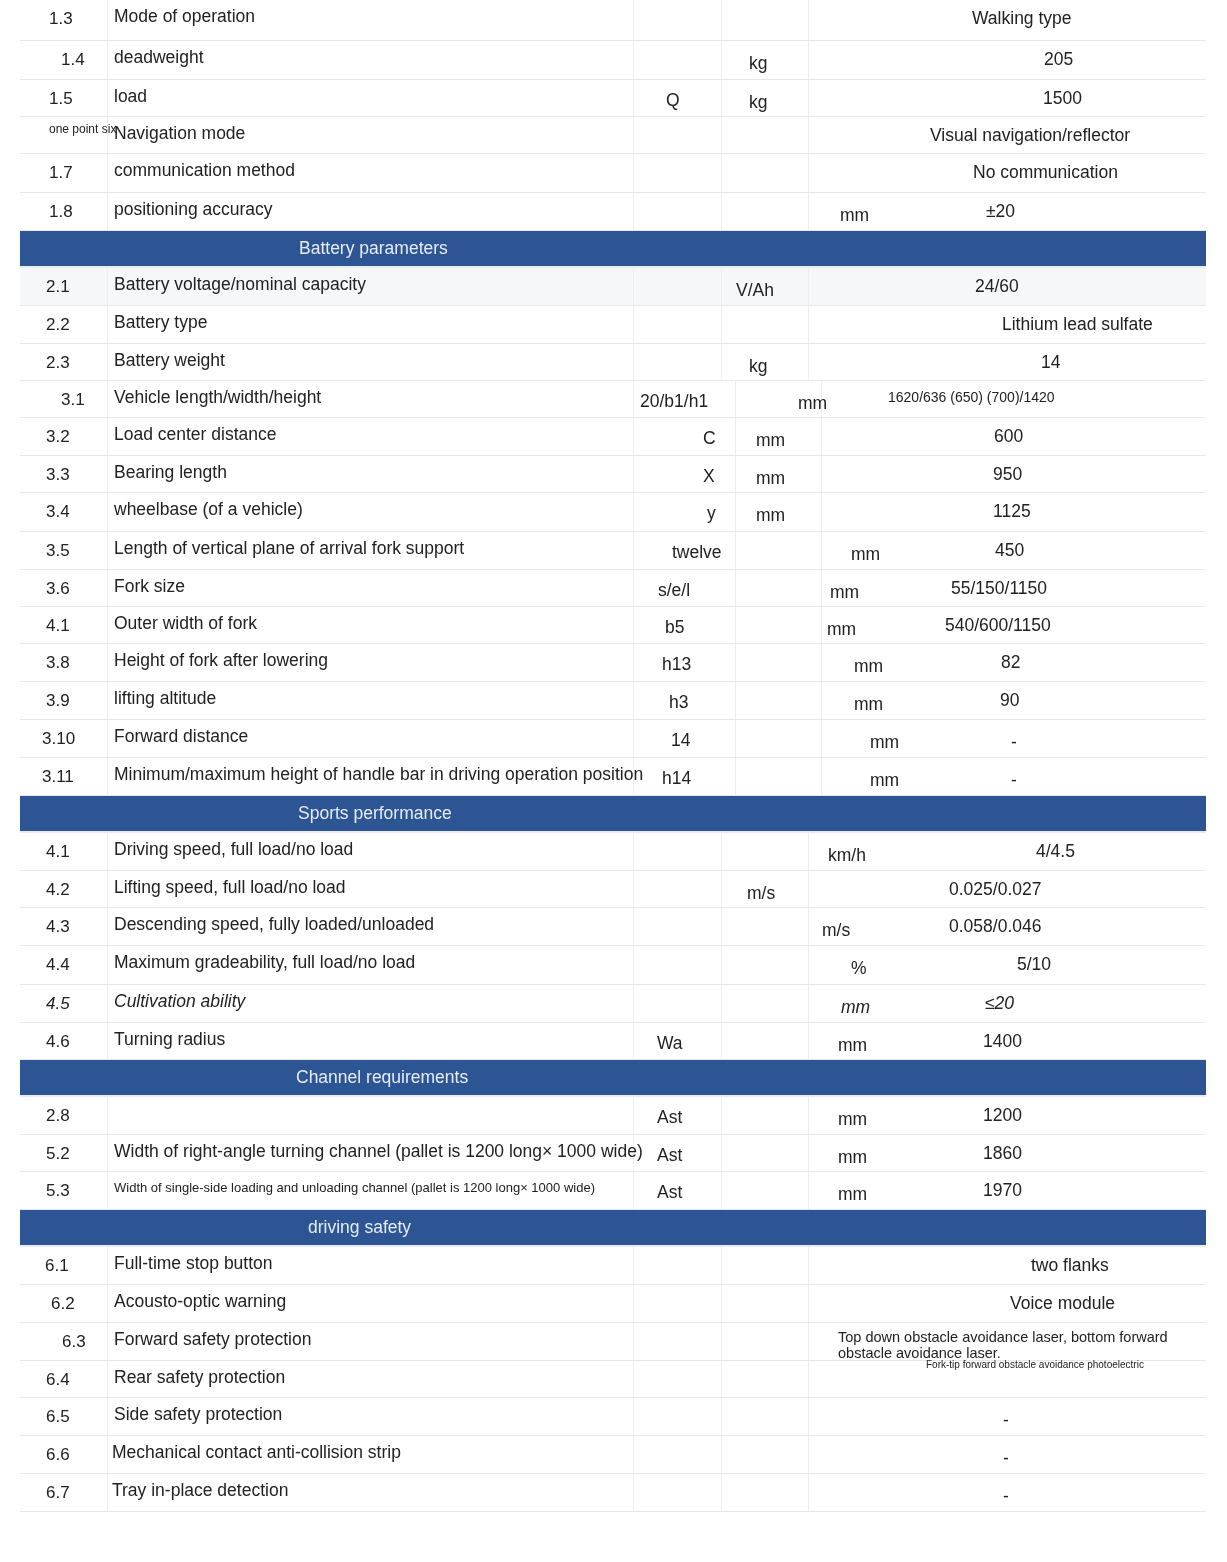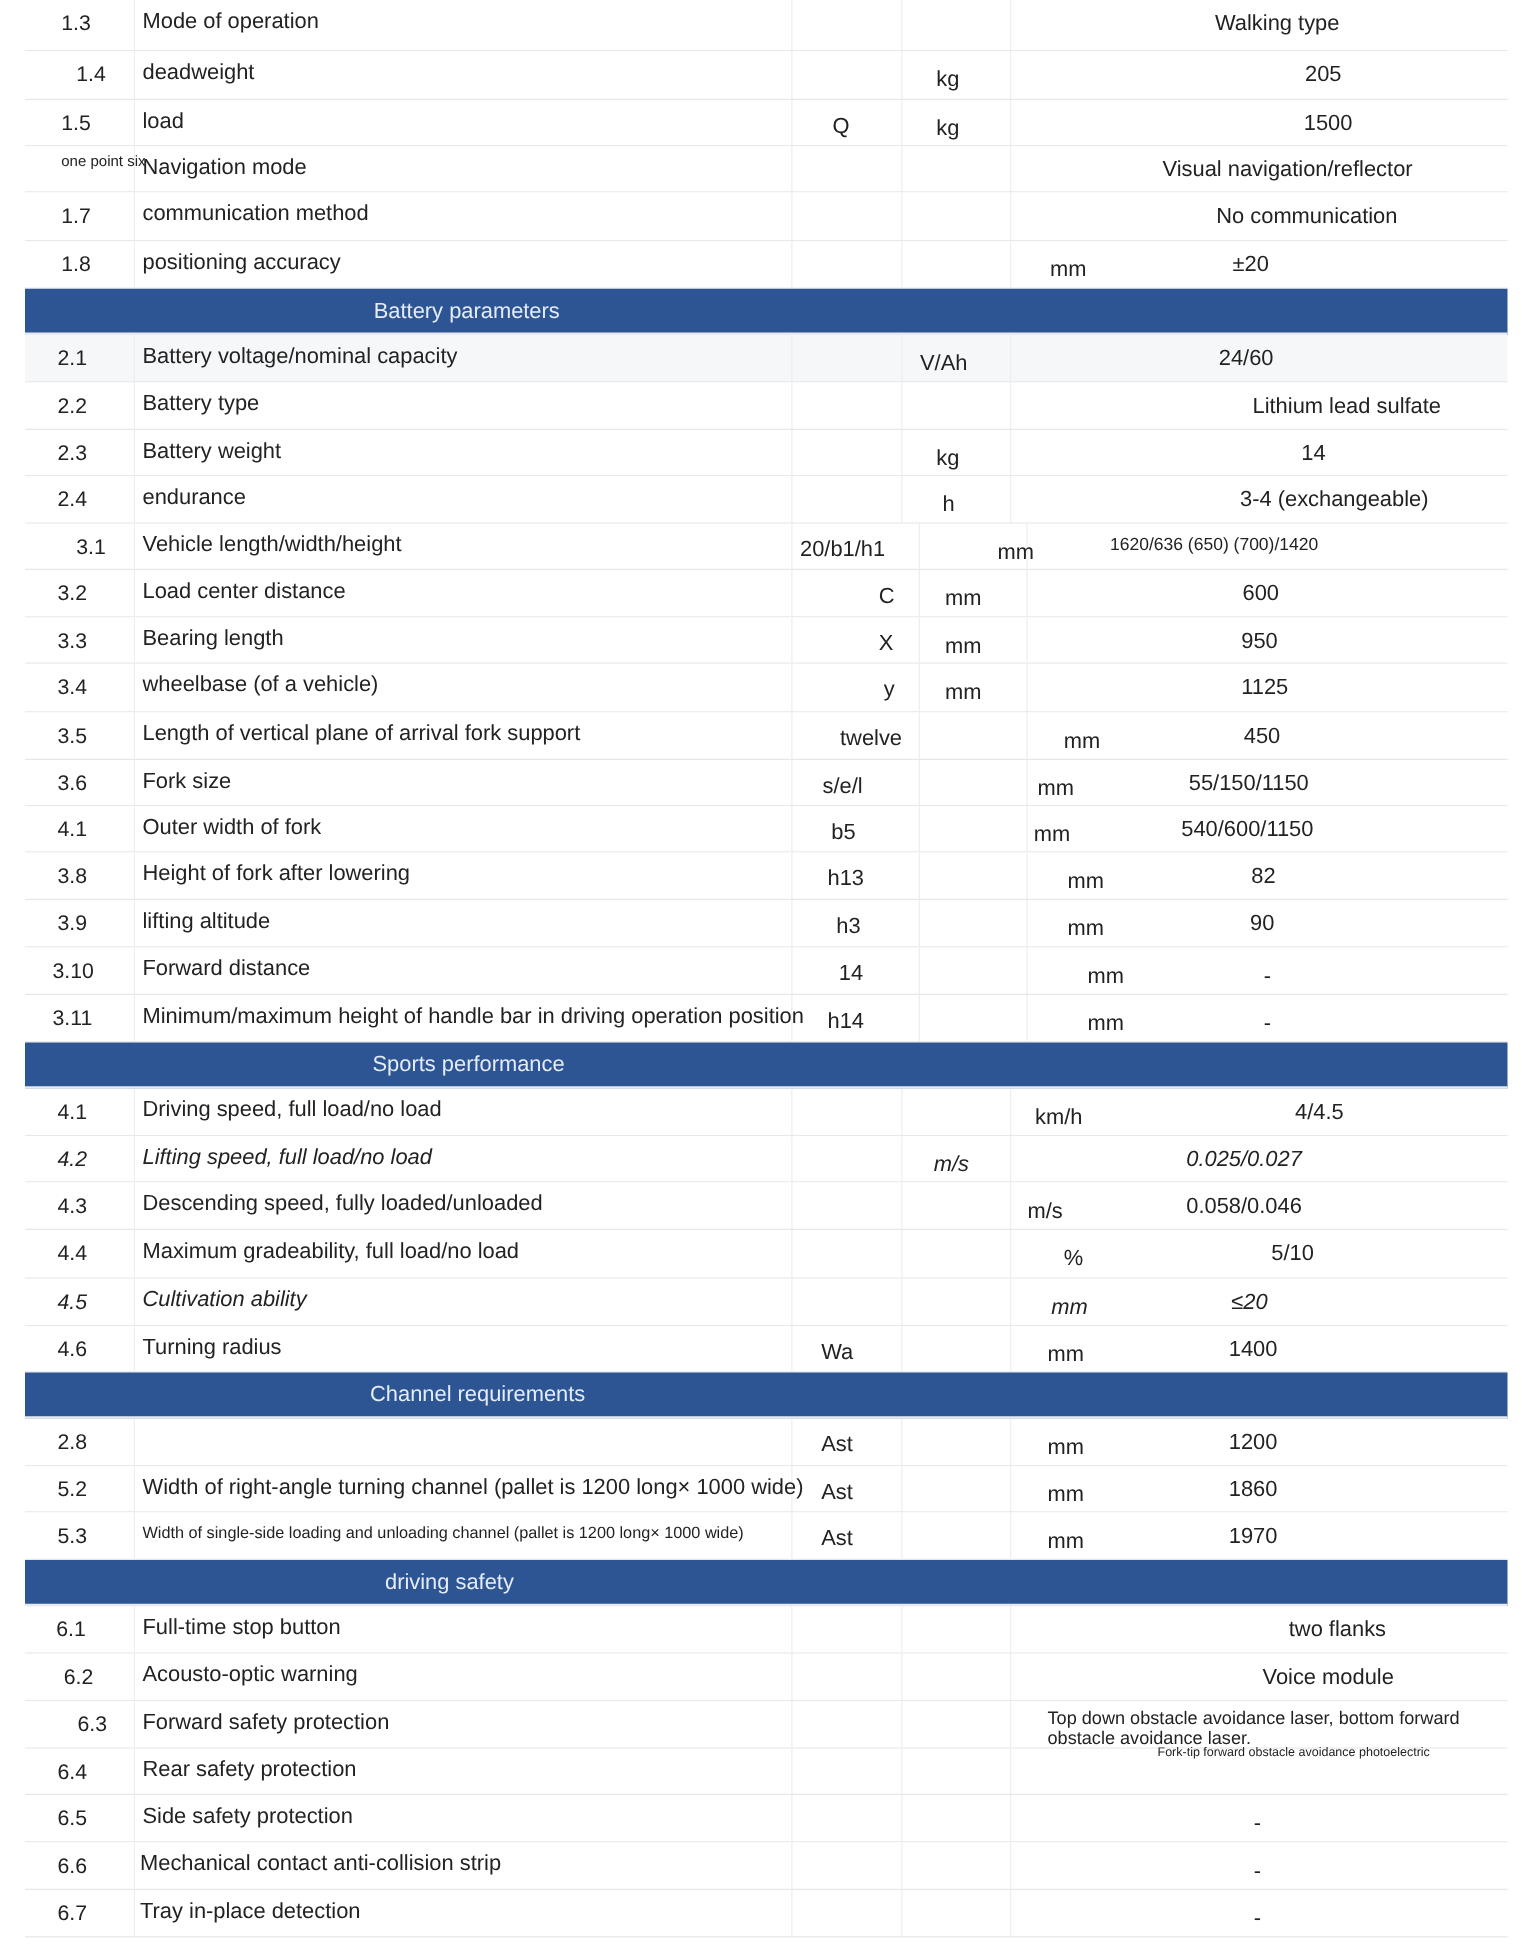--- a/index.html
+++ b/index.html
@@ -106,30 +106,20 @@
     <div class="row" style="height: 36px;">
       <div class="vline" style="left: 87px;"></div>
       <div class="vline" style="left: 613px;"></div>
       <div class="vline" style="left: 701px;"></div>
       <div class="vline" style="left: 788px;"></div>
       <span class="cell no" style="left: 26px; top: 9px;">2.3</span>
       <span class="cell " style="left: 94px; top: 6px;">Battery weight</span>
       <span class="cell " style="left: 729px; top: 12px;">kg</span>
       <span class="cell " style="left: 1021px; top: 8px;">14</span>
     </div>
-    <div class="row" style="height: 37px;">
-      <div class="vline" style="left: 87px;"></div>
-      <div class="vline" style="left: 613px;"></div>
-      <div class="vline" style="left: 701px;"></div>
-      <div class="vline" style="left: 788px;"></div>
-      <span class="cell no" style="left: 26px; top: 9px;">2.4</span>
-      <span class="cell " style="left: 94px; top: 6px;">endurance</span>
-      <span class="cell " style="left: 734px; top: 12px;">h</span>
-      <span class="cell " style="left: 972px; top: 8px;">3-4 (exchangeable)</span>
-    </div>
     <div class="row" style="height: 36px;">
       <div class="vline" style="left: 87px;"></div>
       <div class="vline" style="left: 613px;"></div>
       <div class="vline" style="left: 715px;"></div>
       <div class="vline" style="left: 801px;"></div>
       <span class="cell no" style="left: 41px; top: 9px;">3.1</span>
       <span class="cell " style="left: 94px; top: 6px;">Vehicle length/width/height</span>
       <span class="cell " style="left: 620px; top: 10px;">20/b1/h1</span>
       <span class="cell " style="left: 778px; top: 12px;">mm</span>
       <span class="cell tiny" style="left: 868px; top: 6px;">1620/636 (650) (700)/1420</span>
@@ -250,21 +240,21 @@
     <div class="row" style="height: 37px;">
       <div class="vline" style="left: 87px;"></div>
       <div class="vline" style="left: 613px;"></div>
       <div class="vline" style="left: 701px;"></div>
       <div class="vline" style="left: 788px;"></div>
       <span class="cell no" style="left: 26px; top: 9px;">4.1</span>
       <span class="cell " style="left: 94px; top: 6px;">Driving speed, full load/no load</span>
       <span class="cell " style="left: 808px; top: 12px;">km/h</span>
       <span class="cell " style="left: 1016px; top: 8px;">4/4.5</span>
     </div>
-    <div class="row" style="height: 36px; font-style: italic;">
+    <div class="row" style="height: 36px;">
       <div class="vline" style="left: 87px;"></div>
       <div class="vline" style="left: 613px;"></div>
       <div class="vline" style="left: 701px;"></div>
       <div class="vline" style="left: 788px;"></div>
       <span class="cell no" style="left: 26px; top: 9px;">4.2</span>
       <span class="cell " style="left: 94px; top: 6px;">Lifting speed, full load/no load</span>
       <span class="cell " style="left: 727px; top: 12px;">m/s</span>
       <span class="cell " style="left: 929px; top: 8px;">0.025/0.027</span>
     </div>
     <div class="row" style="height: 37px;">

